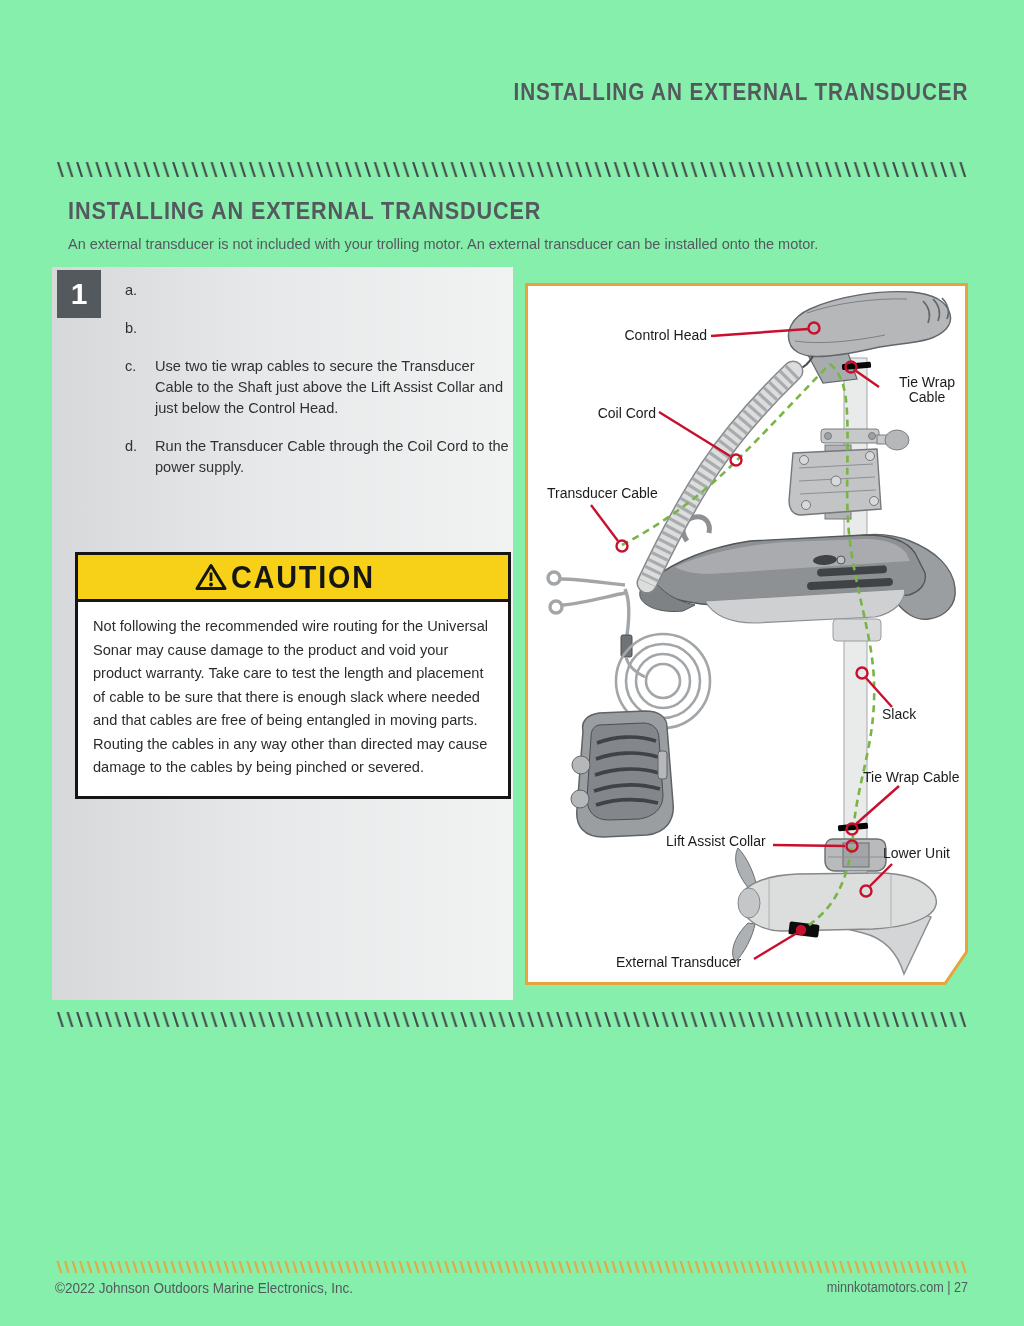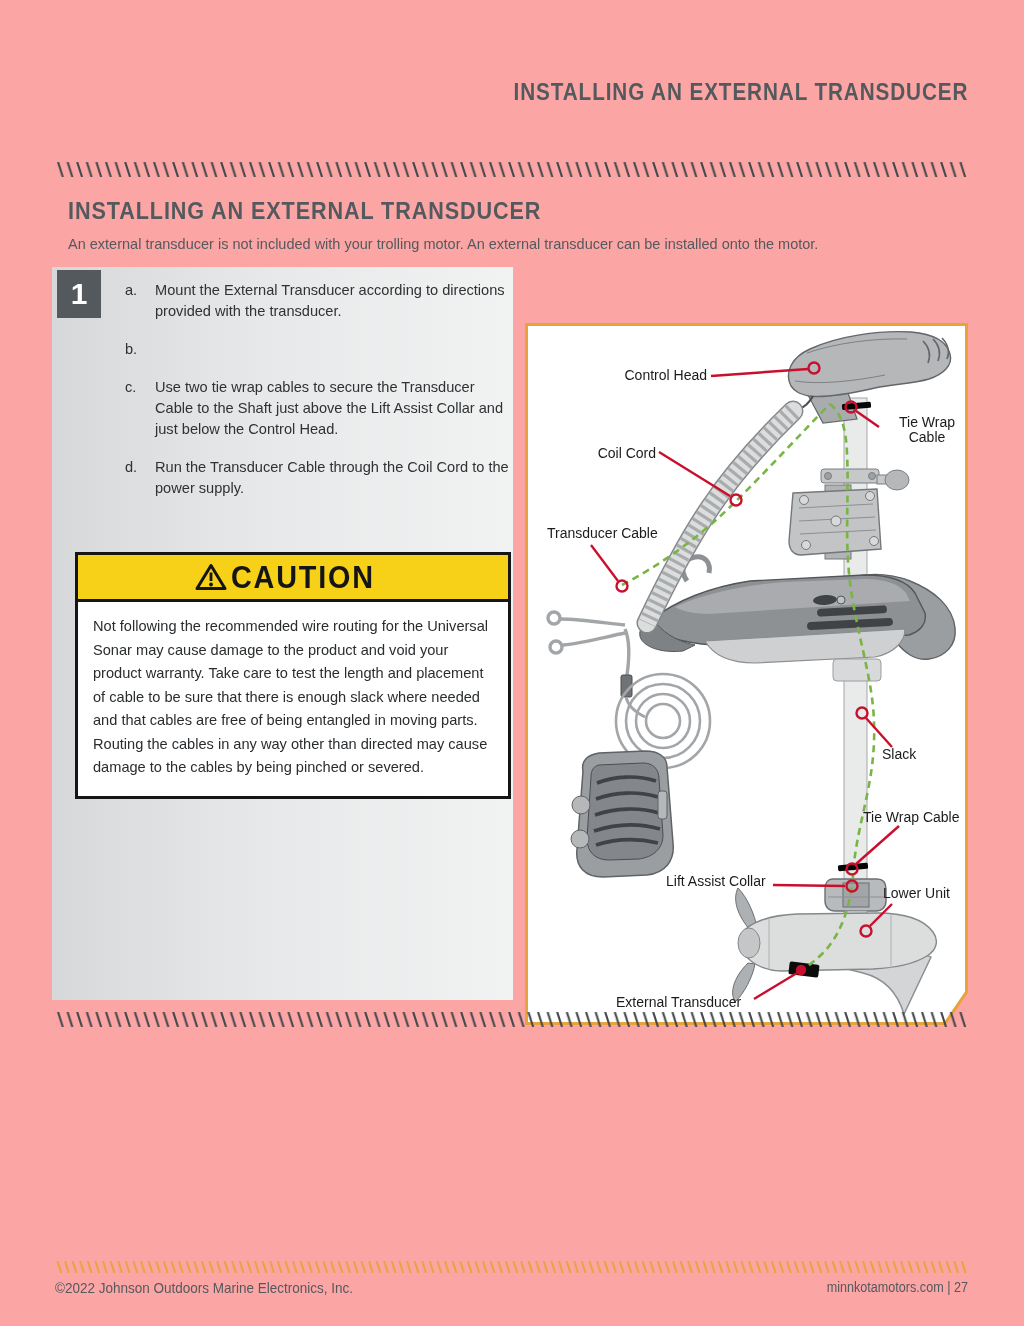--- a/index.html
+++ b/index.html
@@ -1,16 +1,16 @@
 <!DOCTYPE html>
 <html><head>
 <meta charset="utf-8">
 <style>
   html,body{margin:0;padding:0;background:#ffffff;}
-  .page{position:relative;width:1024px;height:1326px;background:#fca5a5;overflow:hidden;
+  .page{position:relative;width:1024px;height:1326px;background:#86efac;overflow:hidden;
         font-family:"Liberation Sans",sans-serif;color:#3a3e41;}
   .cond{display:inline-block;transform:scaleX(.9);transform-origin:left center;}
   .cond-r{display:inline-block;transform:scaleX(.9);transform-origin:right center;}
 
   .header-title{position:absolute;top:79px;right:56px;font-size:23px;font-weight:bold;
     letter-spacing:1px;color:#54595e;white-space:nowrap;}
   .hatch{position:absolute;left:55px;width:913px;height:15px;}
   .hatch.top{top:162px;} .hatch.bottom{top:1012px;} .hatch.gold{top:1261px;height:12px;}
 
   .section-title{position:absolute;left:68px;top:197px;font-size:24px;font-weight:bold;
@@ -25,21 +25,21 @@
   .step{display:flex;margin-bottom:17px;font-size:14.6px;line-height:21px;color:#2e3234;}
   .step .letter{width:30px;margin-left:73px;flex:none;}
   .step .text{width:384px;}
 
   .caution{position:absolute;left:23px;top:285px;width:430px;border:3px solid #151515;background:#fff;}
   .caution-head{background:#f7d117;border-bottom:3px solid #151515;height:44px;
     display:flex;align-items:center;justify-content:center;gap:4px;}
   .caution-title{font-size:32px;font-weight:bold;letter-spacing:2px;color:#151515;line-height:1;}
   .caution-body{padding:13px 15px 16px 15px;font-size:14.6px;line-height:23.5px;color:#2a2d2f;}
 
-  .diagram{position:absolute;left:525px;top:283px;width:494px;height:702px;margin-top:40px;}
+  .diagram{position:absolute;left:525px;top:283px;width:494px;height:702px;}
   .diagram svg{position:absolute;left:0;top:0;}
   .dlabel{position:absolute;font-size:14px;color:#1b1b1b;line-height:15px;white-space:nowrap;}
   .dlabel.wrap{white-space:normal;}
 
   .footer-left{position:absolute;left:55px;top:1279px;font-size:15px;color:#54595e;white-space:nowrap;}
   .footer-right{position:absolute;right:56px;top:1279px;font-size:14px;color:#54595e;white-space:nowrap;}
 </style>
 </head>
 <body>
 
@@ -61,21 +61,20 @@
   <div class="section-title">
     <span class="cond">INSTALLING AN EXTERNAL TRANSDUCER</span>
   </div>
   <div class="intro">An external transducer is not included with your trolling motor. An external transducer can be installed onto the motor.</div>
 
   <div class="panel">
     <div class="step-num">1</div>
     <div class="steps">
       <div class="step">
         <span class="letter">a.</span>
-        <span class="text">Mount the External Transducer according to directions provided with the transducer.</span>
       </div>
       <div class="step">
         <span class="letter">b.</span>
       </div>
       <div class="step">
         <span class="letter">c.</span>
         <span class="text">Use two tie wrap cables to secure the Transducer Cable to the Shaft just above the Lift Assist Collar and just below the Control Head.</span>
       </div>
       <div class="step">
         <span class="letter">d.</span>

